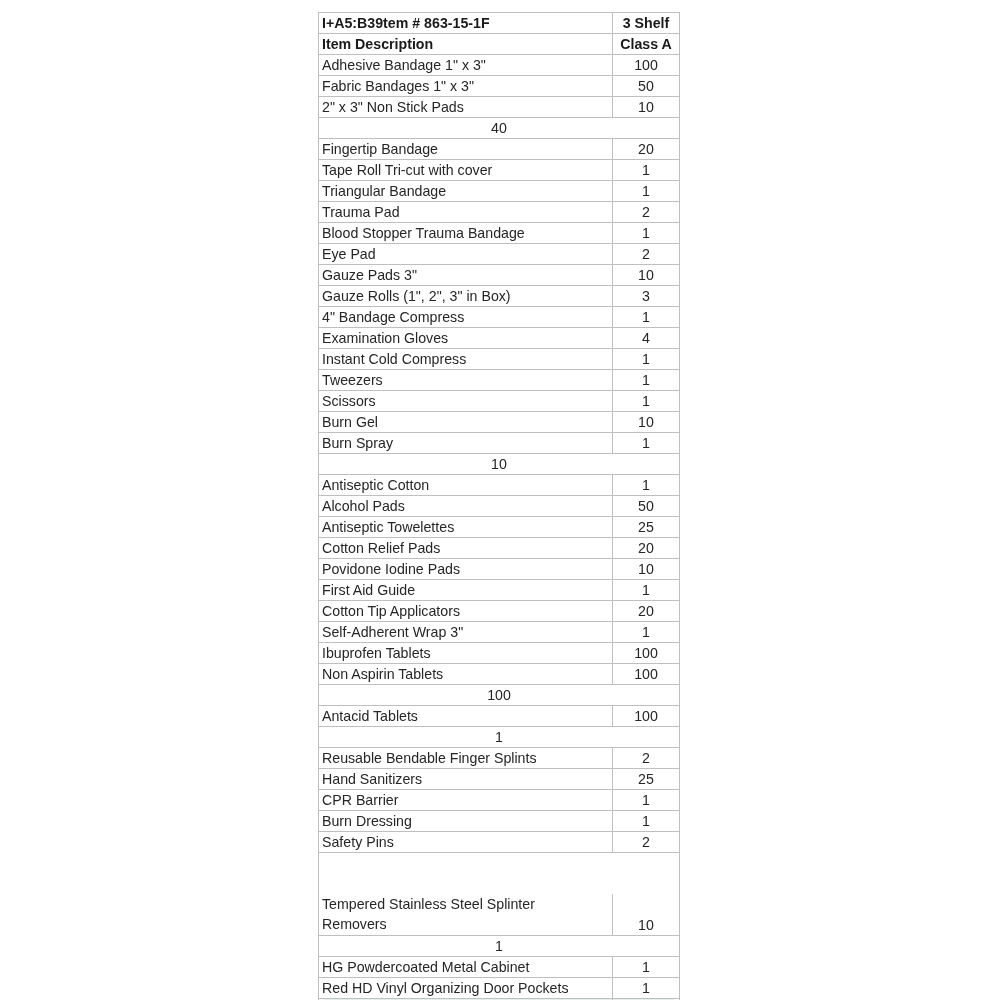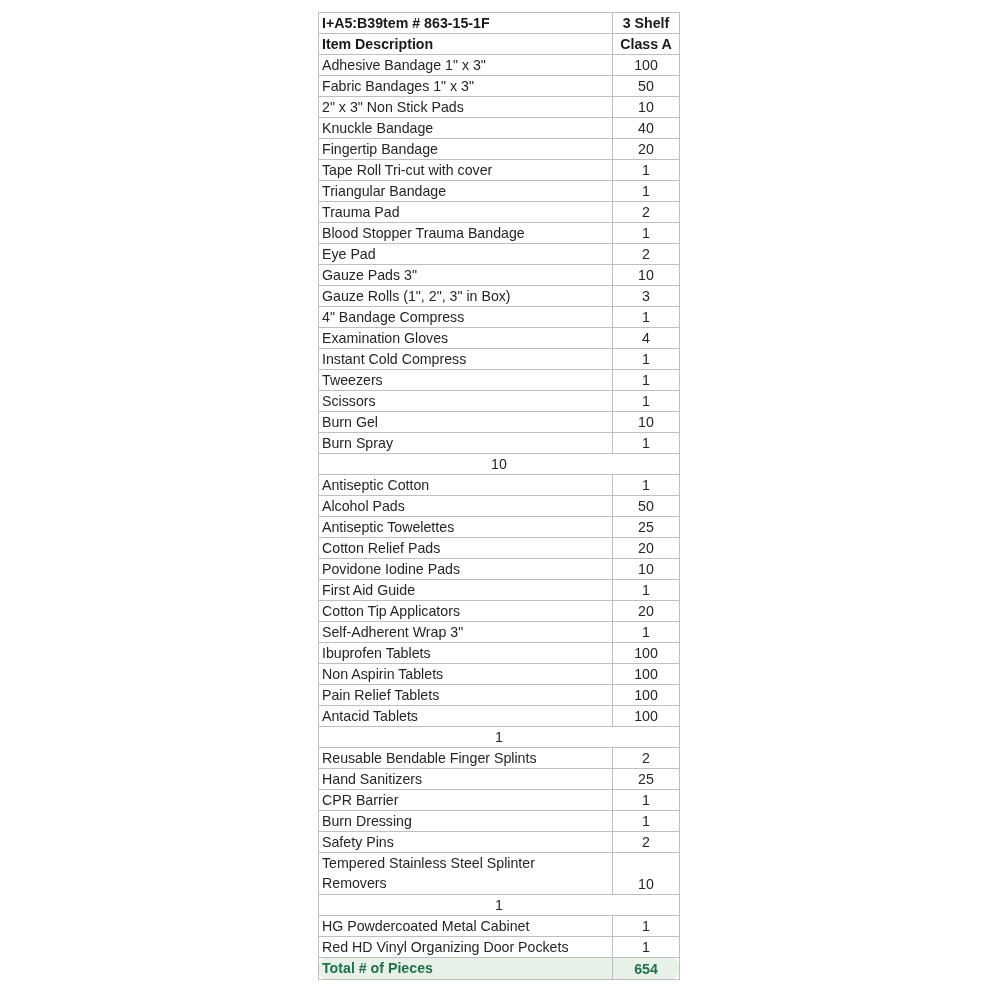--- a/index.html
+++ b/index.html
@@ -23,21 +23,21 @@
   }
   .row{
     display:flex;
     height:21px;
     box-sizing:border-box;
     border-bottom:1px solid var(--border);
     font-size:14.2px;
     line-height:20px;
   }
   .row:last-child{border-bottom:none;}
-  .row.double{height:42px;}
+  .row.double{height:42px;margin-top:41px;}
   .cell{box-sizing:border-box;overflow:hidden;}
   .desc{
     flex:0 0 294px;
     padding-left:3px;
     white-space:pre;
     border-right:1px solid var(--border);
   }
   .double .desc{white-space:pre-wrap;line-height:20px;}
   .qty{
     flex:1;
@@ -76,21 +76,20 @@
     </div>
     <div class="row">
       <div class="cell desc">Fabric Bandages 1" x 3"</div>
       <div class="cell qty">50</div>
     </div>
     <div class="row">
       <div class="cell desc">2" x 3" Non Stick Pads</div>
       <div class="cell qty">10</div>
     </div>
     <div class="row">
-      <div class="cell desc">Knuckle Bandage</div>
       <div class="cell qty">40</div>
     </div>
     <div class="row">
       <div class="cell desc">Fingertip Bandage</div>
       <div class="cell qty">20</div>
     </div>
     <div class="row">
       <div class="cell desc">Tape Roll Tri-cut with cover</div>
       <div class="cell qty">1</div>
     </div>
@@ -183,21 +182,20 @@
     </div>
     <div class="row">
       <div class="cell desc">Ibuprofen Tablets</div>
       <div class="cell qty">100</div>
     </div>
     <div class="row">
       <div class="cell desc">Non Aspirin Tablets</div>
       <div class="cell qty">100</div>
     </div>
     <div class="row">
-      <div class="cell desc">Pain Relief Tablets</div>
       <div class="cell qty">100</div>
     </div>
     <div class="row">
       <div class="cell desc">Antacid Tablets</div>
       <div class="cell qty">100</div>
     </div>
     <div class="row">
       <div class="cell qty">1</div>
     </div>
     <div class="row">

